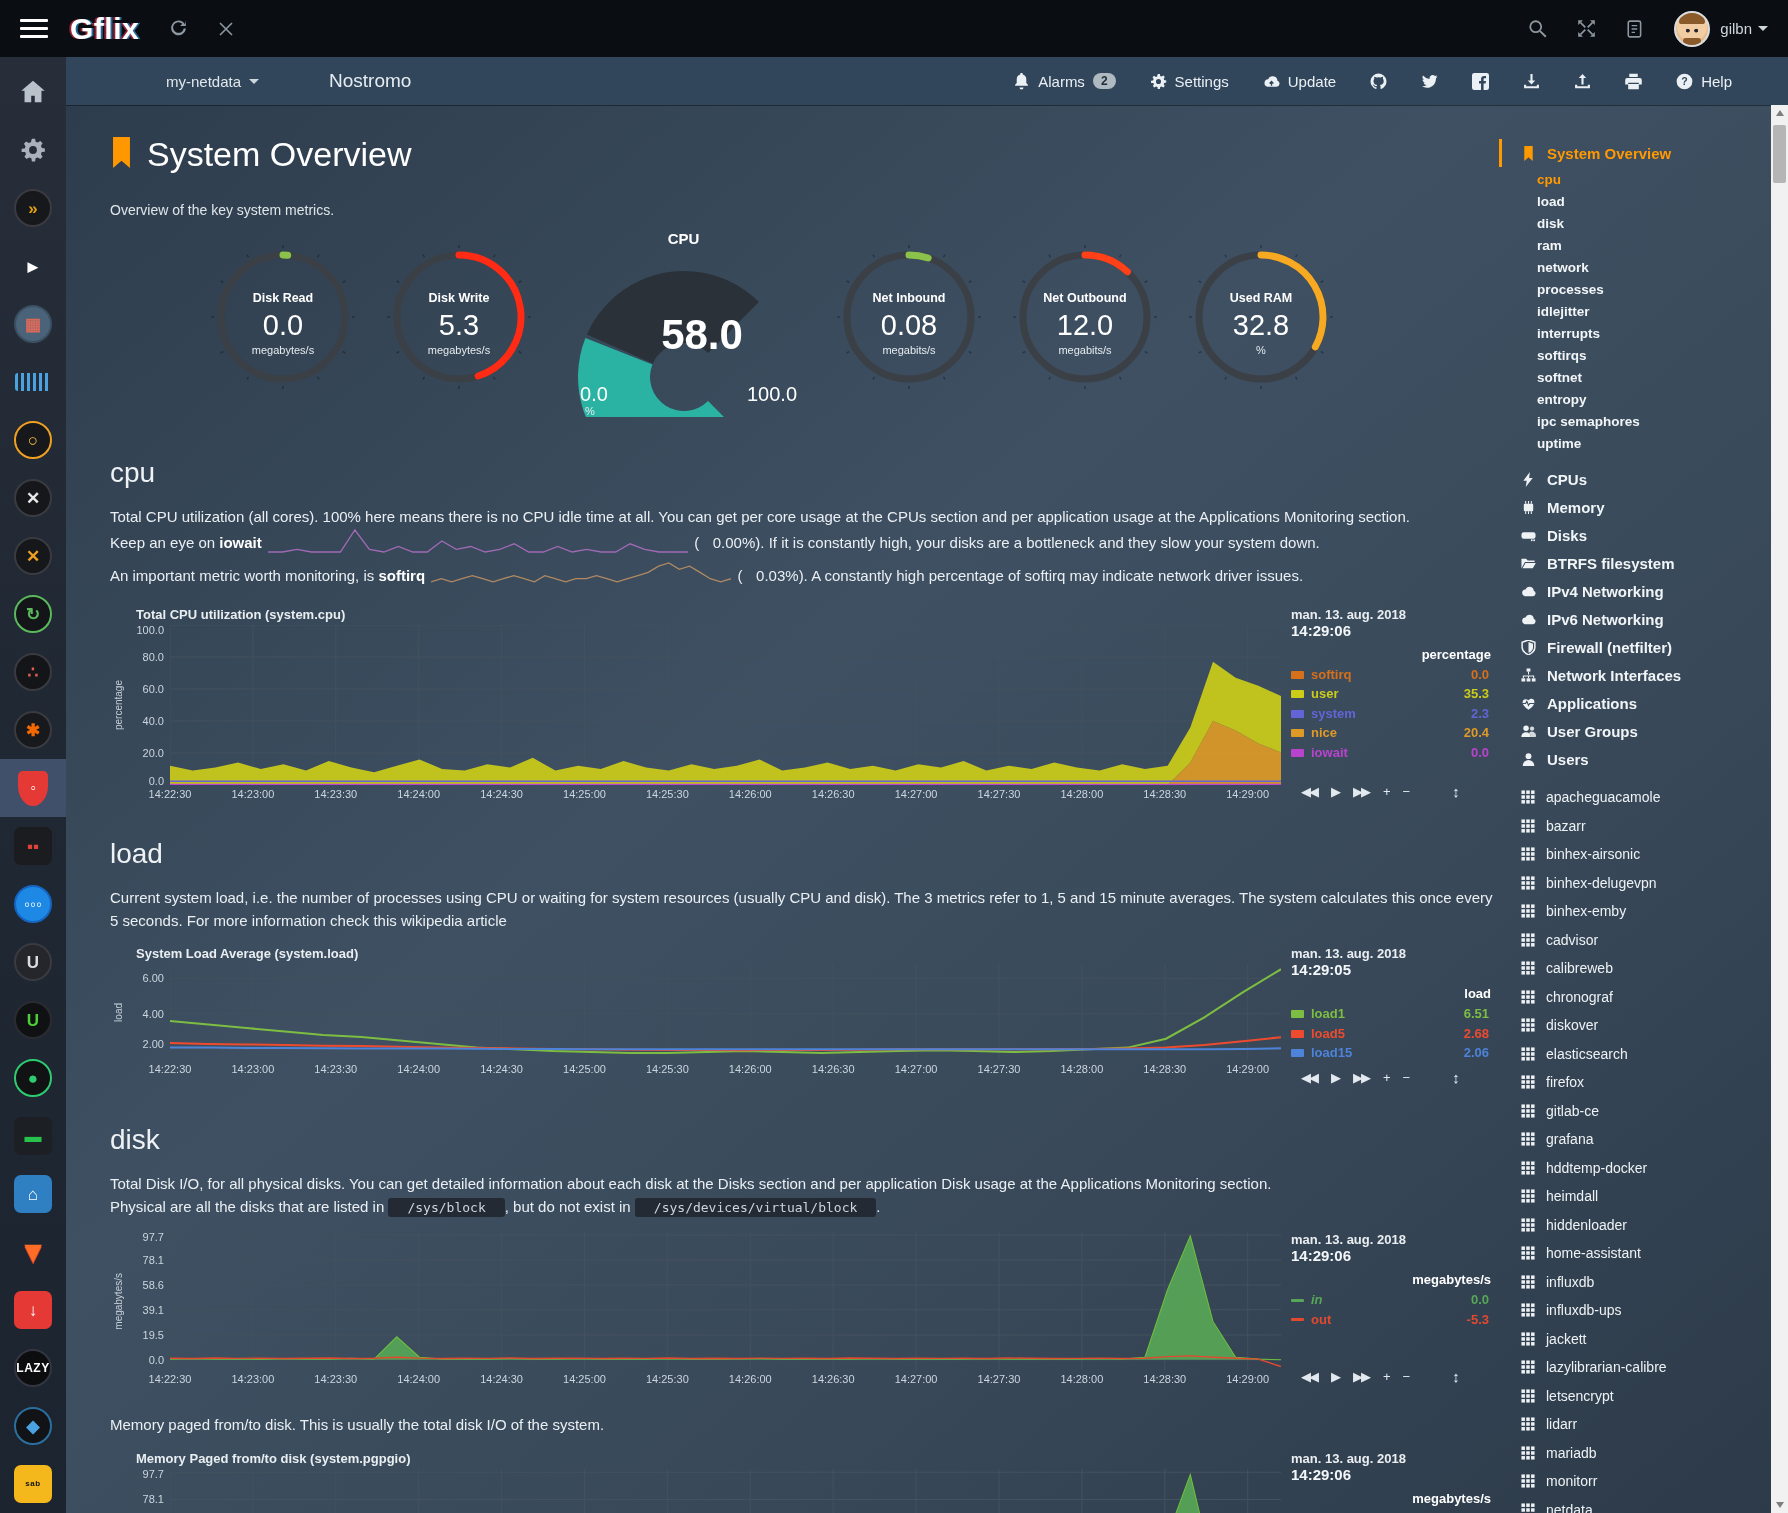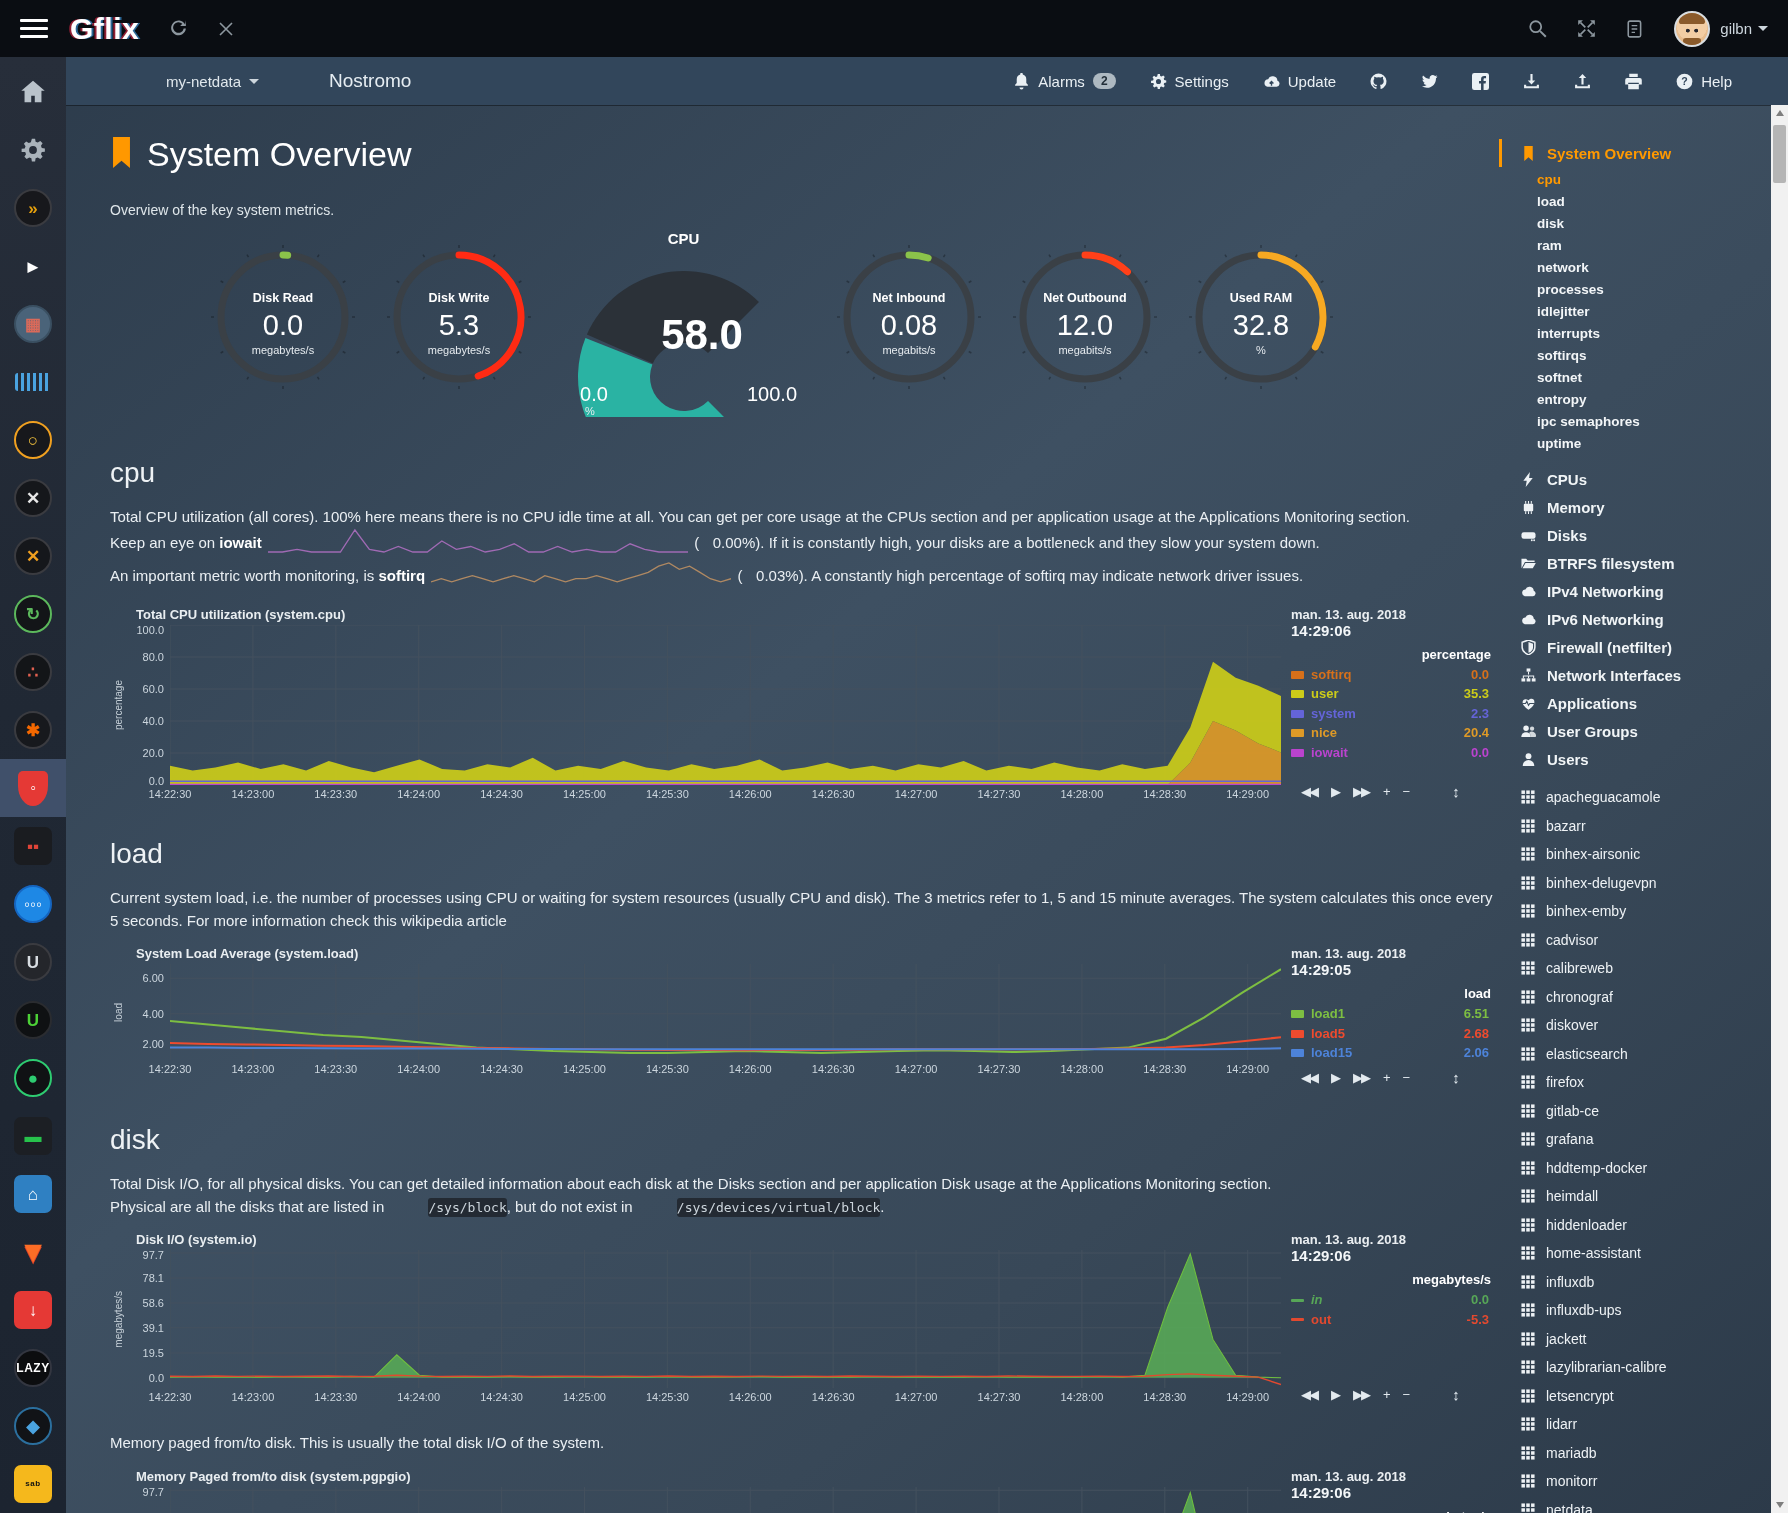--- a/index.html
+++ b/index.html
@@ -62,21 +62,21 @@
   
   .gauges { display:flex; justify-content:center; align-items:flex-start; gap:26px; margin:24px 60px 0 0; }
   .gauge-box { position:relative; text-align:center; }
 
   
   .sec-h { font-size:28px; font-weight:400; color:#eef2f5; margin:36px 0 16px; }
   .para { font-size:15px; color:#eaeff3; line-height:1.55; max-width:1450px; }
   .para b { color:#fff; }
   .spark { vertical-align:middle; margin:0 2px; }
   .codebox { font-family:"DejaVu Sans Mono", monospace; font-size:13px; background:#232a33; color:#ccd5dc;
-             padding:2px 0; border-radius:3px;margin-left:40px; }
+             padding:2px 19px; border-radius:3px; }
 
   
   .chart { display:flex; margin-top:14px; }
   .plot-col { flex:1; min-width:0; }
   .chart-title { font-size:13px; font-weight:bold; color:#e9eef1; padding-left:26px; margin-bottom:3px; }
   .plot-row { display:flex; }
   .ylabel { width:16px; font-size:10px; color:#c6d0d8; display:flex; align-items:center; justify-content:center; }
   .ylabel span { writing-mode:vertical-rl; transform:rotate(180deg); }
   .yticks { width:44px; position:relative; }
   .ytick { position:absolute; right:6px; transform:translateY(-50%); font-size:11px; color:#ccd6de; }
@@ -672,21 +672,20 @@
             </div>
 
           <h2 class="sec-h">disk</h2>
           <p class="para">
             <span>Total Disk I/O, for all physical disks. You can get detailed information about each disk at the Disks section and per application Disk usage at the Applications Monitoring section.</span><br>
             <span>Physical are all the disks that are listed in </span><span class="codebox">/sys/block</span><span>, but do not exist in </span><span class="codebox">/sys/devices/virtual/block</span><span>.</span>
           </p>
           <div id="chart-disk">
               <div class="chart">
                 <div class="plot-col">
-                  <div class="chart-title">Disk I/O (system.io)</div>
                   <div class="plot-row">
                     <div class="ylabel">
                       <span>megabytes/s</span>
                     </div>
                     <div class="yticks" style="height: 138px;">
                       <div class="ytick" style="top: 127.778px;">0.0</div>
                       <div class="ytick" style="top: 102.861px;">19.5</div>
                       <div class="ytick" style="top: 77.8167px;">39.1</div>
                       <div class="ytick" style="top: 52.9px;">58.6</div>
                       <div class="ytick" style="top: 27.9833px;">78.1</div>

